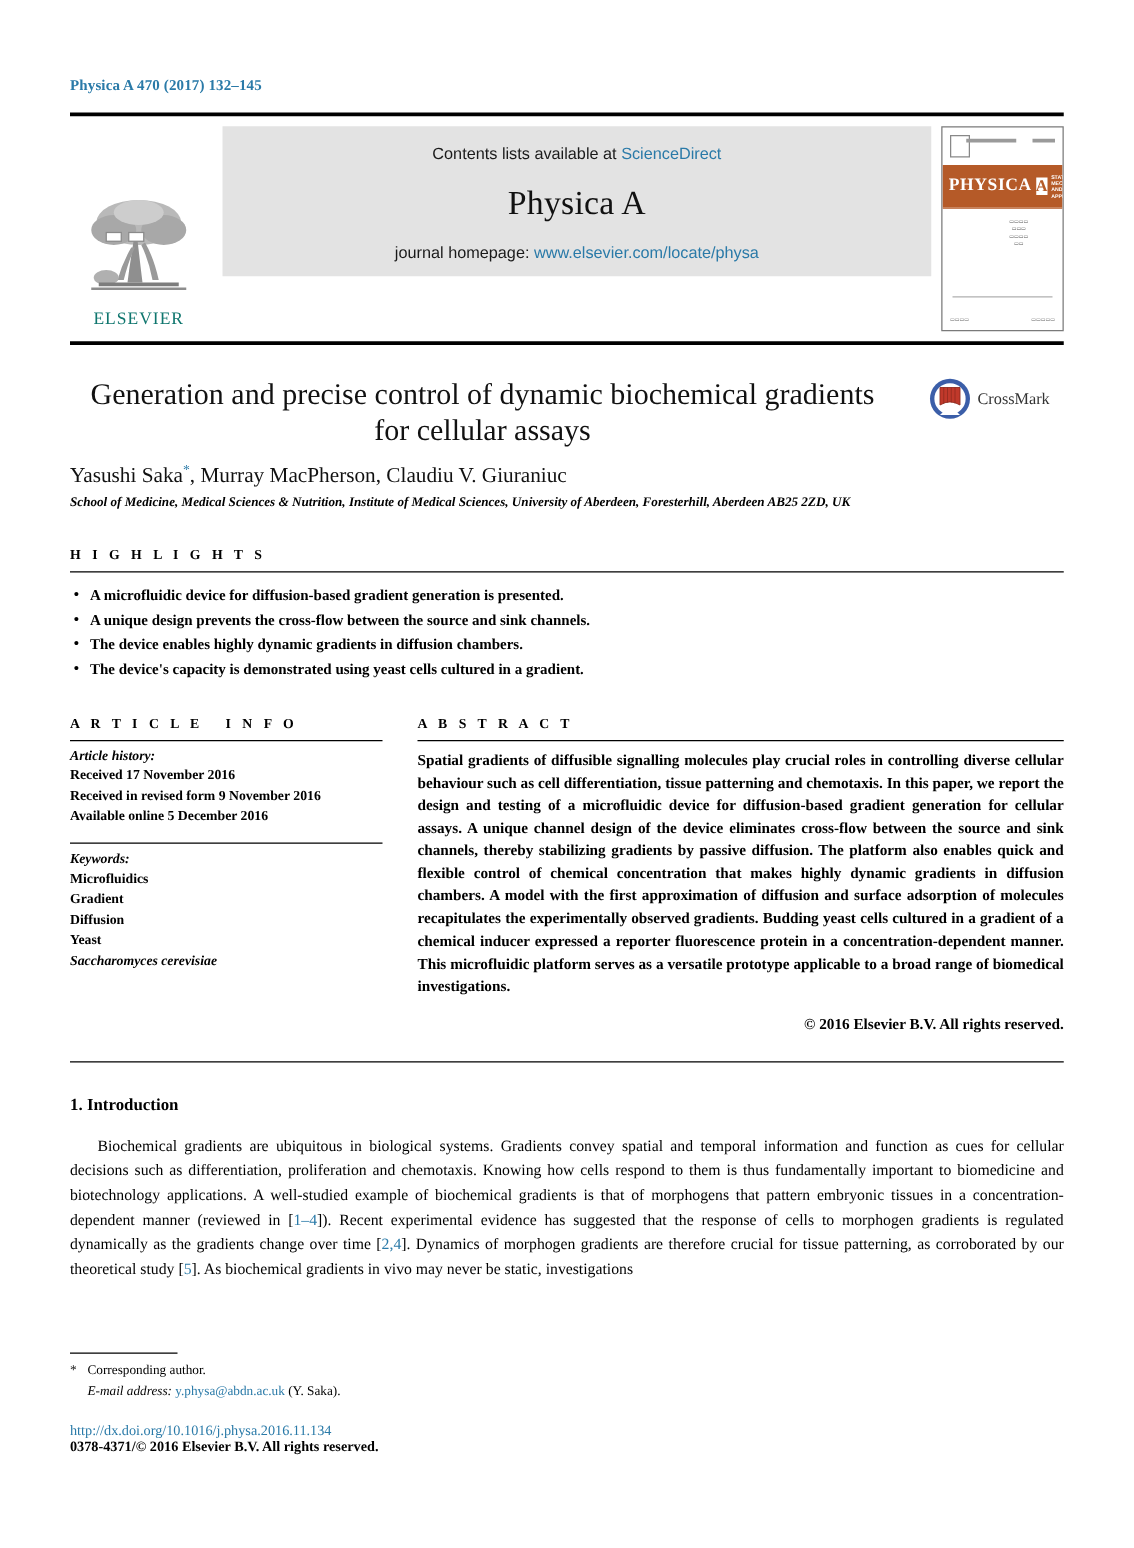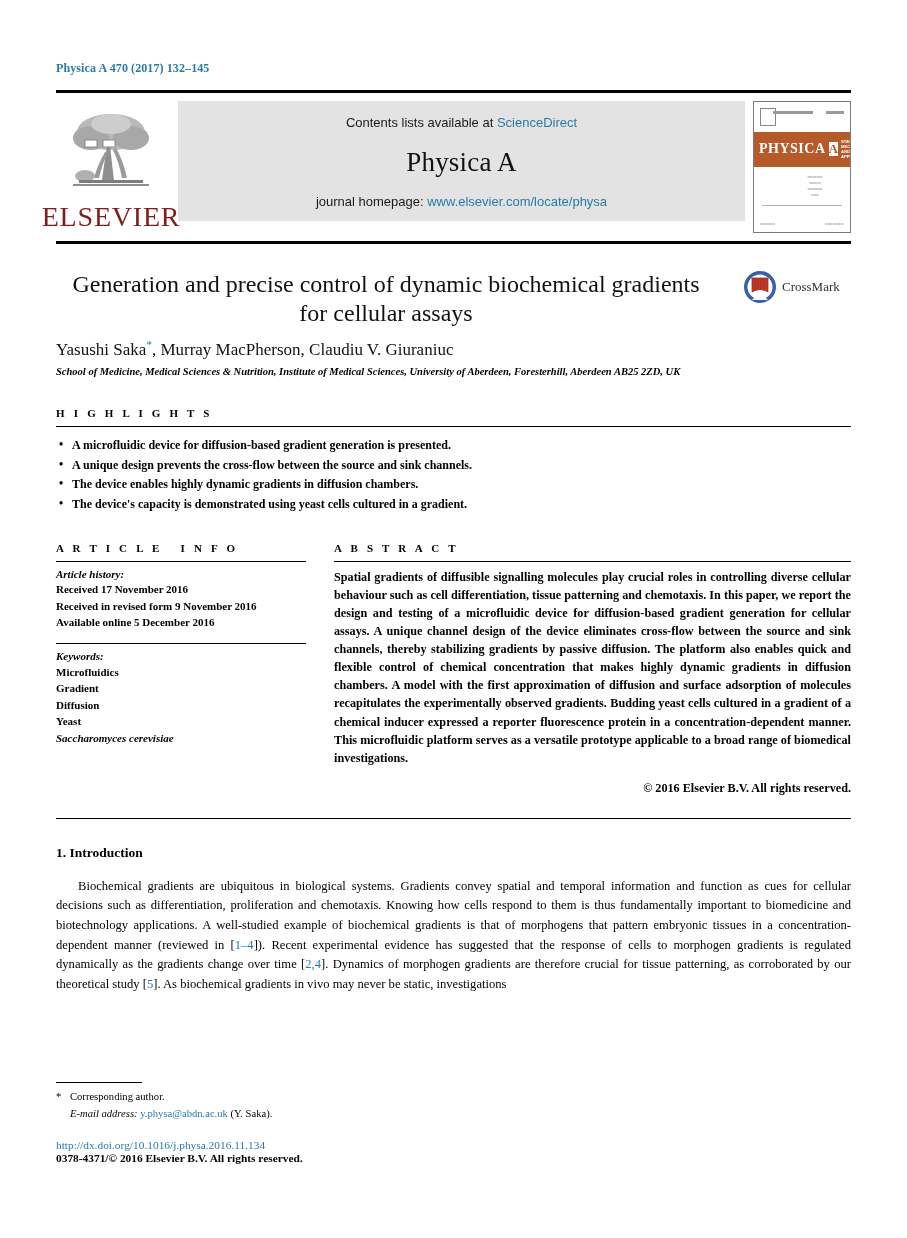--- a/index.html
+++ b/index.html
@@ -52,22 +52,22 @@
     flex: 0 0 110px;
     display: flex;
     flex-direction: column;
     align-items: center;
     justify-content: flex-end;
     padding-bottom: 2px;
   }
   .tree-svg { display:block; }
   .elsevier-word {
     font-family: "Liberation Serif", serif;
-    color: #7f1d1d;
-    font-size: 28px;
+    color: #0f766e;
+    font-size: 14px;
     letter-spacing: 0.8px;
     line-height: 1;
     margin-top: 1px;
   }
   .journal-band {
     flex: 1 1 auto;
     background: #e3e3e3;
     margin: 0 8px 0 12px;
     display: flex;
     flex-direction: column;
@@ -93,21 +93,21 @@
     font-size: 13px;
     color: #1a1a1a;
   }
   a.link, .link {
     color: #2a7aa8;
     text-decoration: none;
   }
   .cover-thumb {
     flex: 0 0 98px;
     width: 98px;
-    height: 132px;
+    height: 164px;
     border: 1px solid #7a7a7a;
     background: #ffffff;
     position: relative;
     overflow: hidden;
     box-sizing: border-box;
   }
   .cover-topline {
     position:absolute; top:7px; left:6px; right:6px;
     height:6px;
     display:flex; justify-content:space-between; align-items:center;

